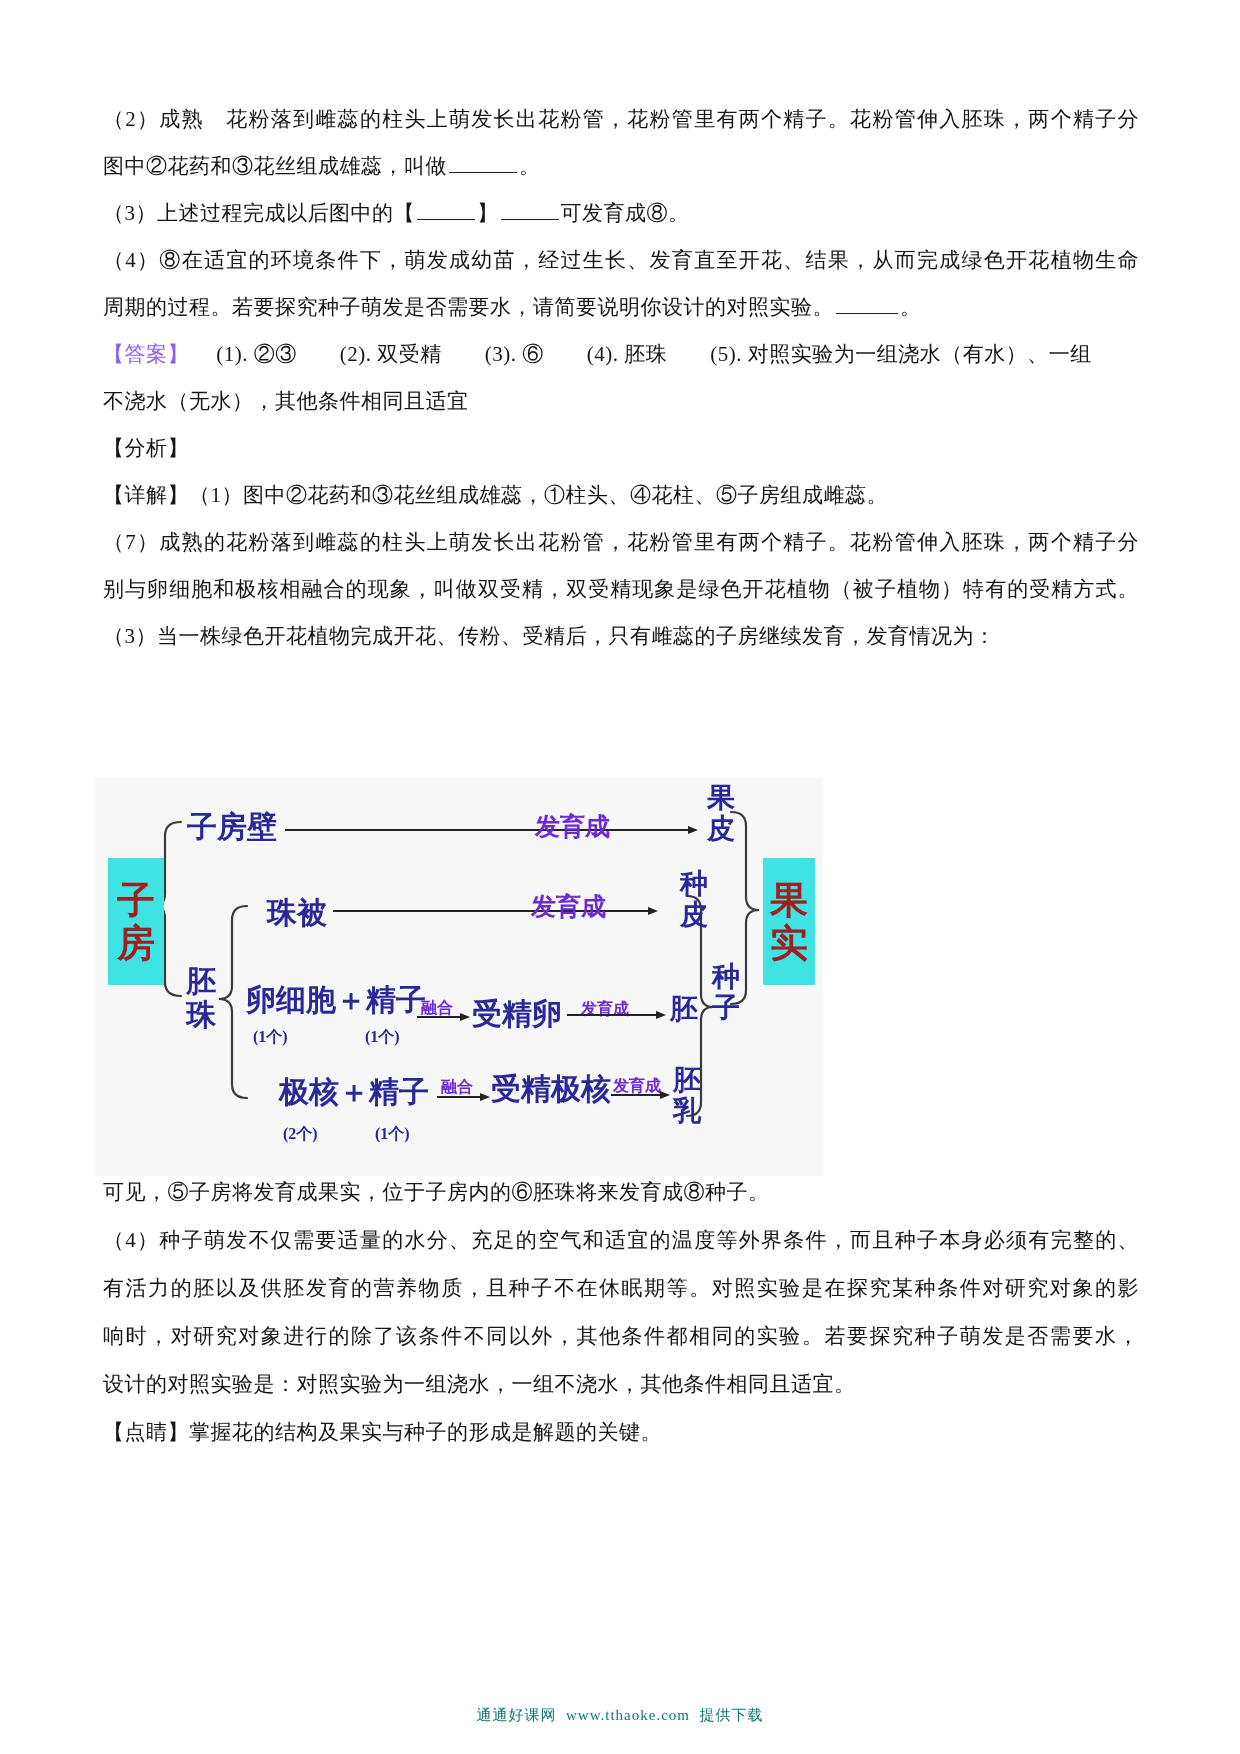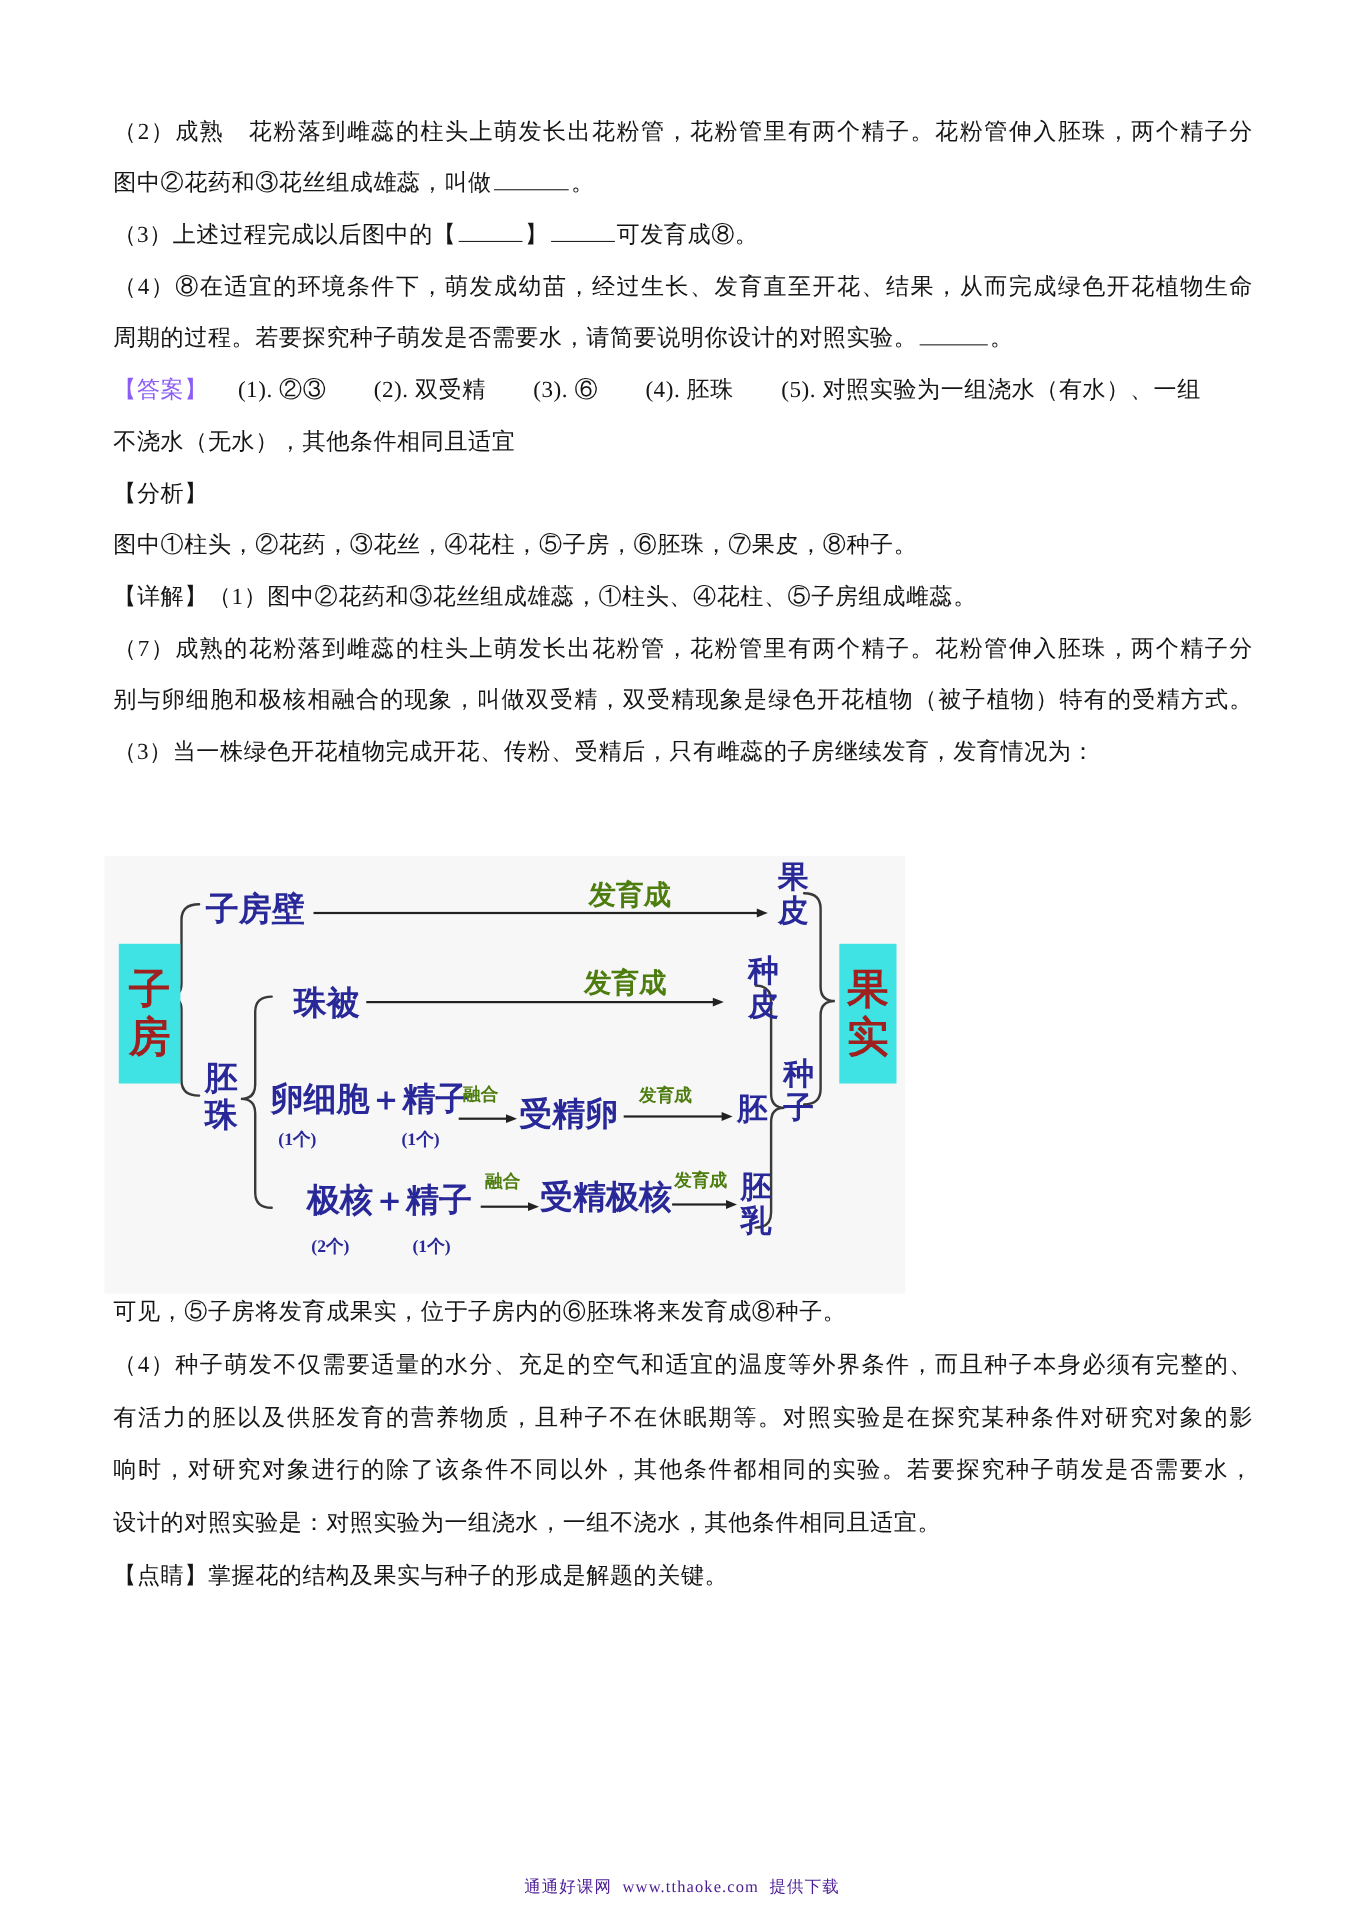--- a/index.html
+++ b/index.html
@@ -30,55 +30,54 @@
   #diagram .lab{
     position:absolute;font-weight:bold;color:#282899;white-space:nowrap;
     font-size:30px;line-height:1.15;
   }
   #diagram .big{font-size:28px;}
   #diagram .vtext{
     width:1.08em;white-space:normal;word-break:break-all;text-align:center;
     line-height:1.12;
   }
   #diagram .cnt{font-size:16px;}
-  #diagram .red{color:#4d7c0f;font-size:25px;line-height:1;}
+  #diagram .red{color:#6d28d9;font-size:25px;line-height:1;margin-top:12px;}
   #diagram .red.small{font-size:16px;}
   .hibox{
     position:absolute;width:56px;height:127px;background:#3fe3e3;
     display:flex;align-items:center;justify-content:center;
   }
   .hibox .vtext{
     font-size:38px;font-weight:bold;color:#a02020;line-height:1.15;
     width:1.05em;word-break:break-all;text-align:center;
   }
   .arr{position:absolute;height:0;border-top:2px solid #222;}
   .arr:after{
     content:'';position:absolute;right:-9px;top:-5px;width:0;height:0;
     border-left:10px solid #222;border-top:4px solid transparent;border-bottom:4px solid transparent;
   }
   #braces{position:absolute;left:0;top:0;pointer-events:none;}
   
   #footer{
     position:absolute;left:0;top:1706px;width:1240px;text-align:center;
-    font-size:15px;letter-spacing:1px;color:#4c1d95;white-space:pre-wrap;
+    font-size:15px;letter-spacing:1px;color:#0f766e;white-space:pre-wrap;
   }
 </style>
 </head>
 <body>
 
 <div id="text-top" class="textblock">
     <div class="tline full"><span>（2）成熟　花粉落到雌蕊的柱头上萌发长出花粉管，花粉管里有两个精子。花粉管伸入胚珠，两个精子分</span></div>
     <div class="tline"><span>图中②花药和③花丝组成雄蕊，叫做</span><span class="blank" style="width: 68px;"></span><span>。</span></div>
     <div class="tline"><span>（3）上述过程完成以后图中的【</span><span class="blank" style="width: 58px;"></span><span>】</span><span class="blank" style="width: 58px;"></span><span>可发育成⑧。</span></div>
     <div class="tline full"><span>（4）⑧在适宜的环境条件下，萌发成幼苗，经过生长、发育直至开花、结果，从而完成绿色开花植物生命</span></div>
     <div class="tline"><span>周期的过程。若要探究种子萌发是否需要水，请简要说明你设计的对照实验。</span><span class="blank" style="width: 62px;"></span><span>。</span></div>
     <div class="tline"><span class="blue">【答案】</span><span>　 (1). ②③　　(2). 双受精　　(3). ⑥　　(4). 胚珠　　(5). 对照实验为一组浇水（有水）、一组</span></div>
     <div class="tline"><span>不浇水（无水），其他条件相同且适宜</span></div>
     <div class="tline"><span>【分析】</span></div>
-    <div class="tline"><span>图中①柱头，②花药，③花丝，④花柱，⑤子房，⑥胚珠，⑦果皮，⑧种子。</span></div>
     <div class="tline"><span>【详解】（1）图中②花药和③花丝组成雄蕊，①柱头、④花柱、⑤子房组成雌蕊。</span></div>
     <div class="tline full"><span>（7）成熟的花粉落到雌蕊的柱头上萌发长出花粉管，花粉管里有两个精子。花粉管伸入胚珠，两个精子分</span></div>
     <div class="tline full"><span>别与卵细胞和极核相融合的现象，叫做双受精，双受精现象是绿色开花植物（被子植物）特有的受精方式。</span></div>
     <div class="tline"><span>（3）当一株绿色开花植物完成开花、传粉、受精后，只有雌蕊的子房继续发育，发育情况为：</span></div>
   </div>
 
 <div id="diagram">
 
   <svg id="braces" width="728" height="398" viewBox="0 0 728 398">
     <g fill="none" stroke="#3a3a3a" stroke-width="2.2" stroke-linecap="round">

